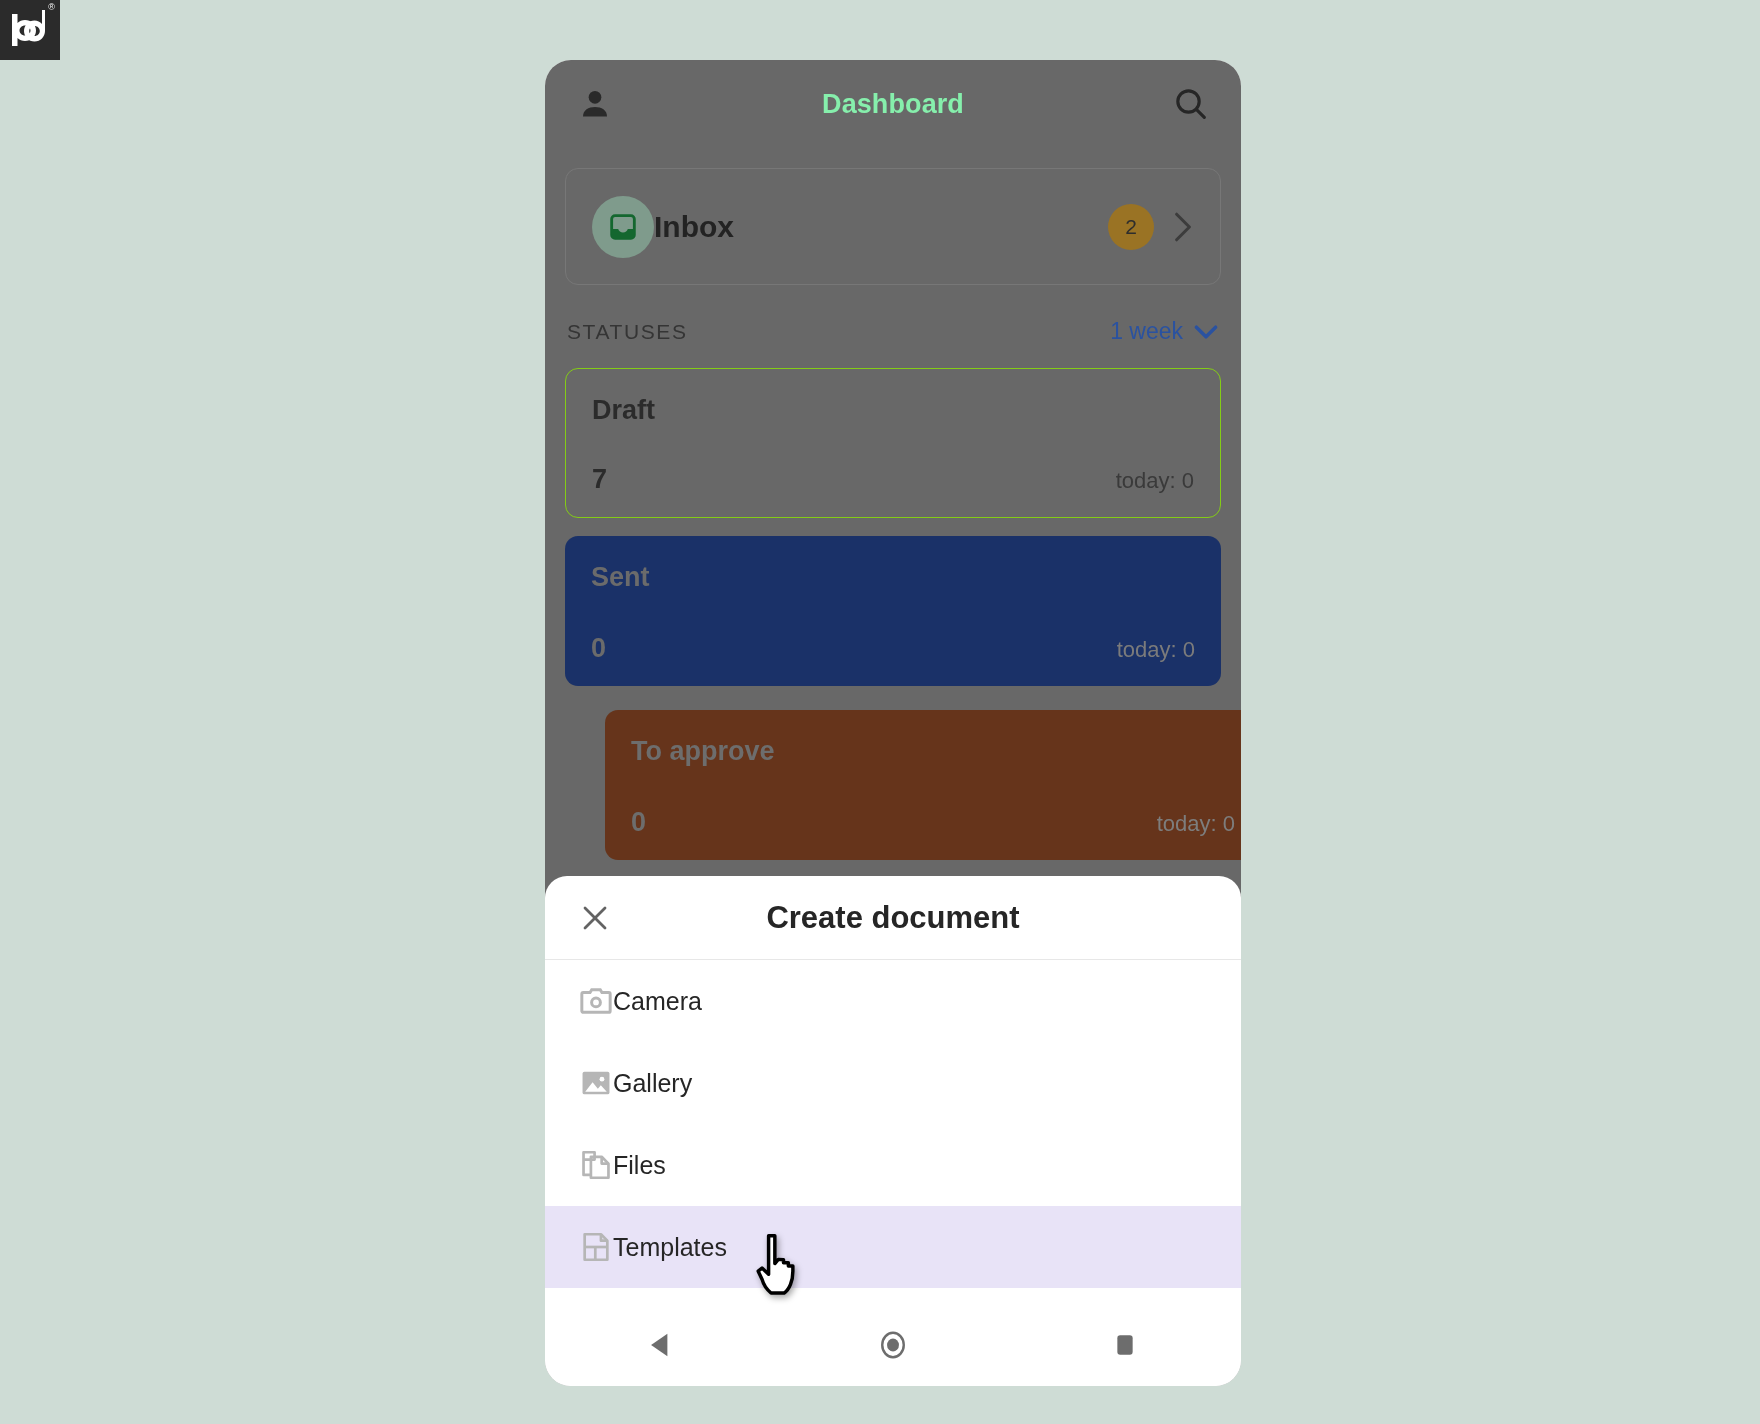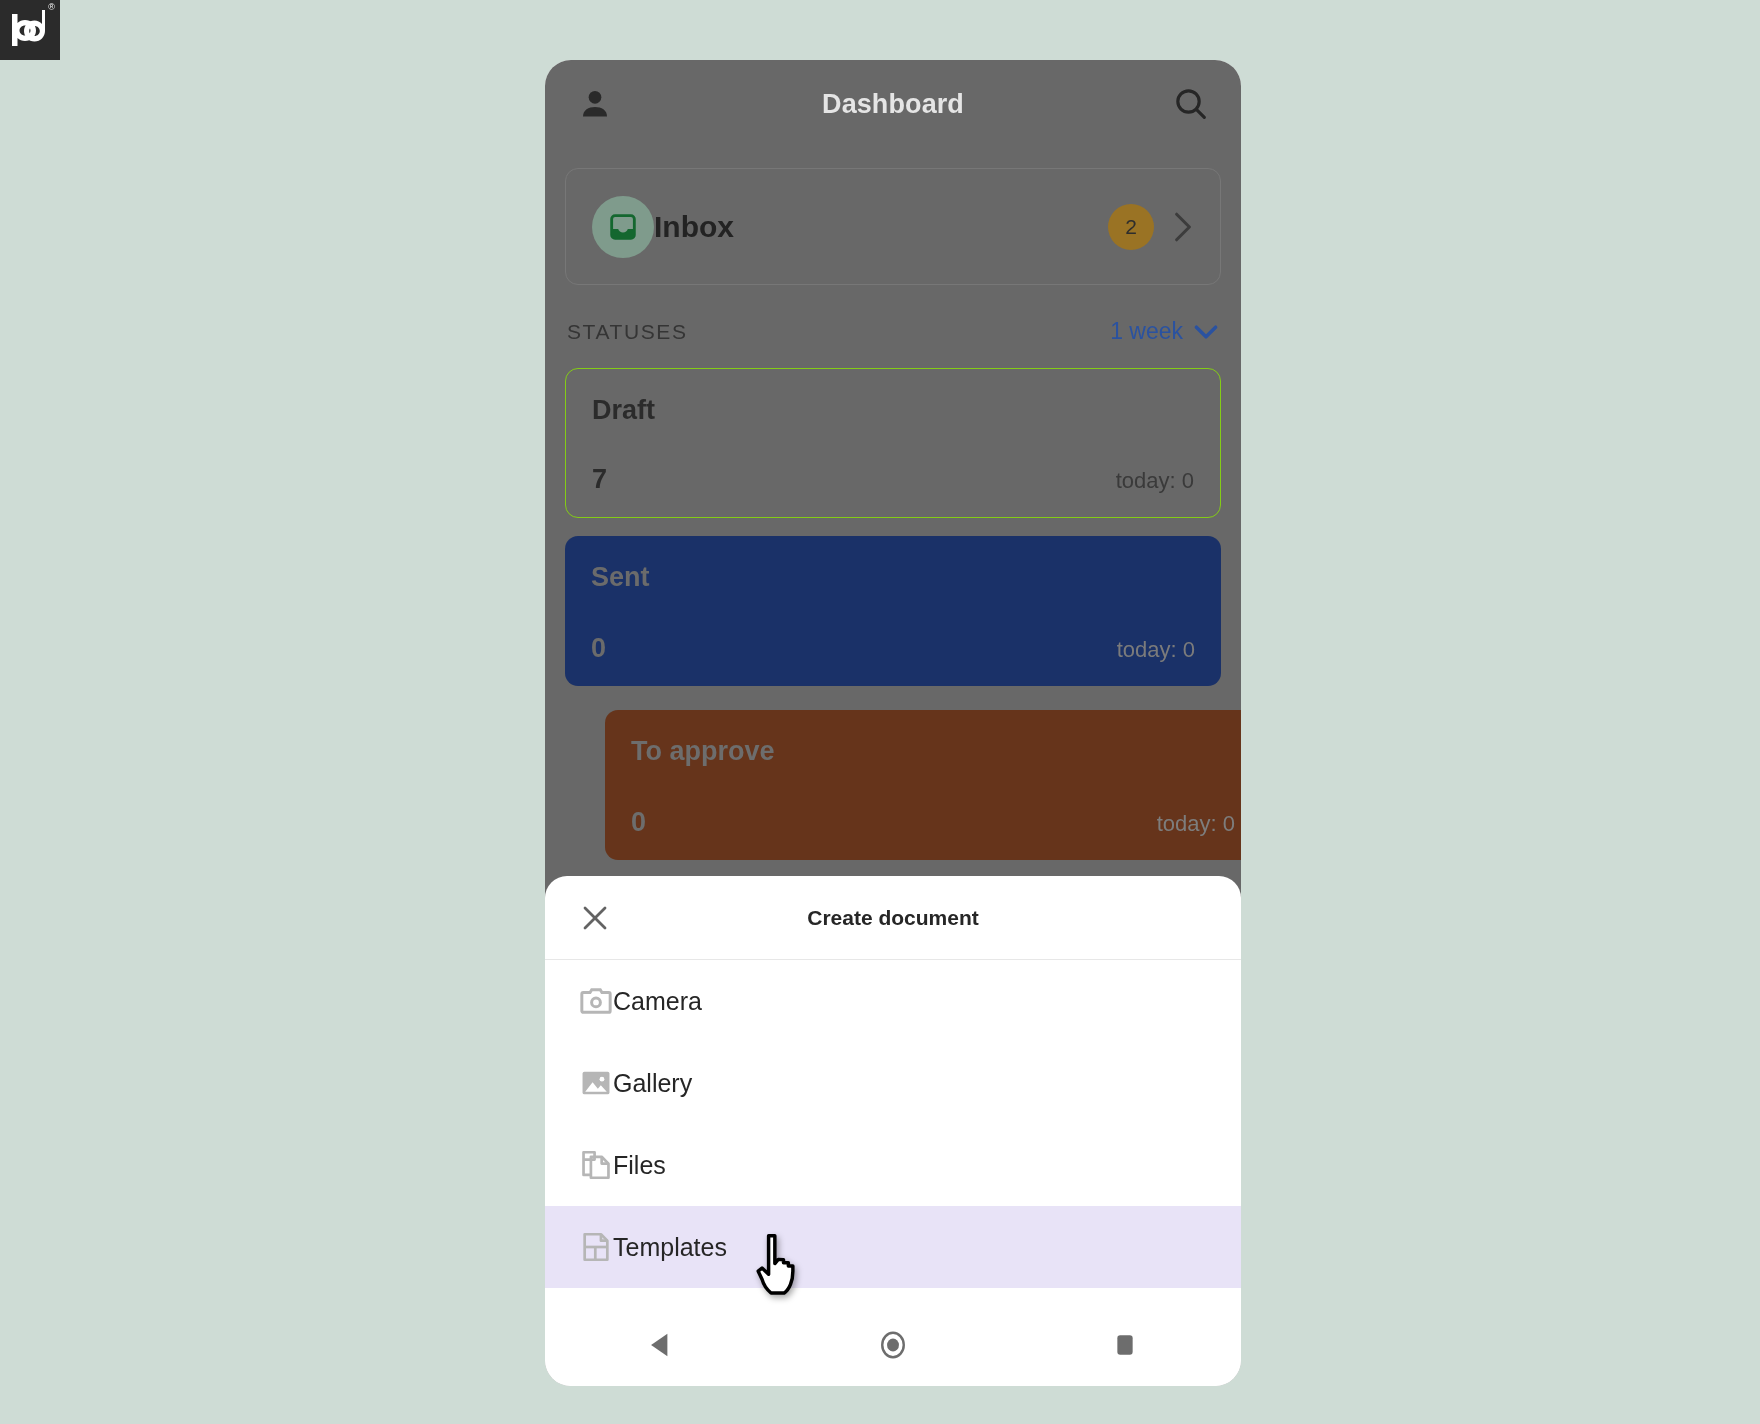--- a/index.html
+++ b/index.html
@@ -65,21 +65,21 @@
     height: 88px;
     display: flex;
     align-items: center;
     padding: 0 30px;
   }
   #app-bar .bar-title {
     flex: 1;
     text-align: center;
     font-size: 27px;
     font-weight: bold;
-    color: #e5e5e5;
+    color: #86efac;
     letter-spacing: .1px;
   }
   .bar-icon { width: 40px; height: 40px; display: block; }
 
   
   #inbox-card {
     position: absolute;
     left: 20px;
     top: 108px;
     width: 656px;
@@ -215,21 +215,21 @@
     height: 84px;
     border-bottom: 1px solid #e7e7e7;
     display: flex;
     align-items: center;
     padding: 0 34px;
   }
   #sheet-header .sheet-title {
     position: absolute;
     left: 0; right: 0;
     text-align: center;
-    font-size: 21px;
+    font-size: 31px;
     font-weight: bold;
     color: #262626;
     pointer-events: none;
   }
   #close-button { width: 32px; height: 32px; display: block; z-index: 2; }
 
   .sheet-item {
     height: 82px;
     display: flex;
     align-items: center;

